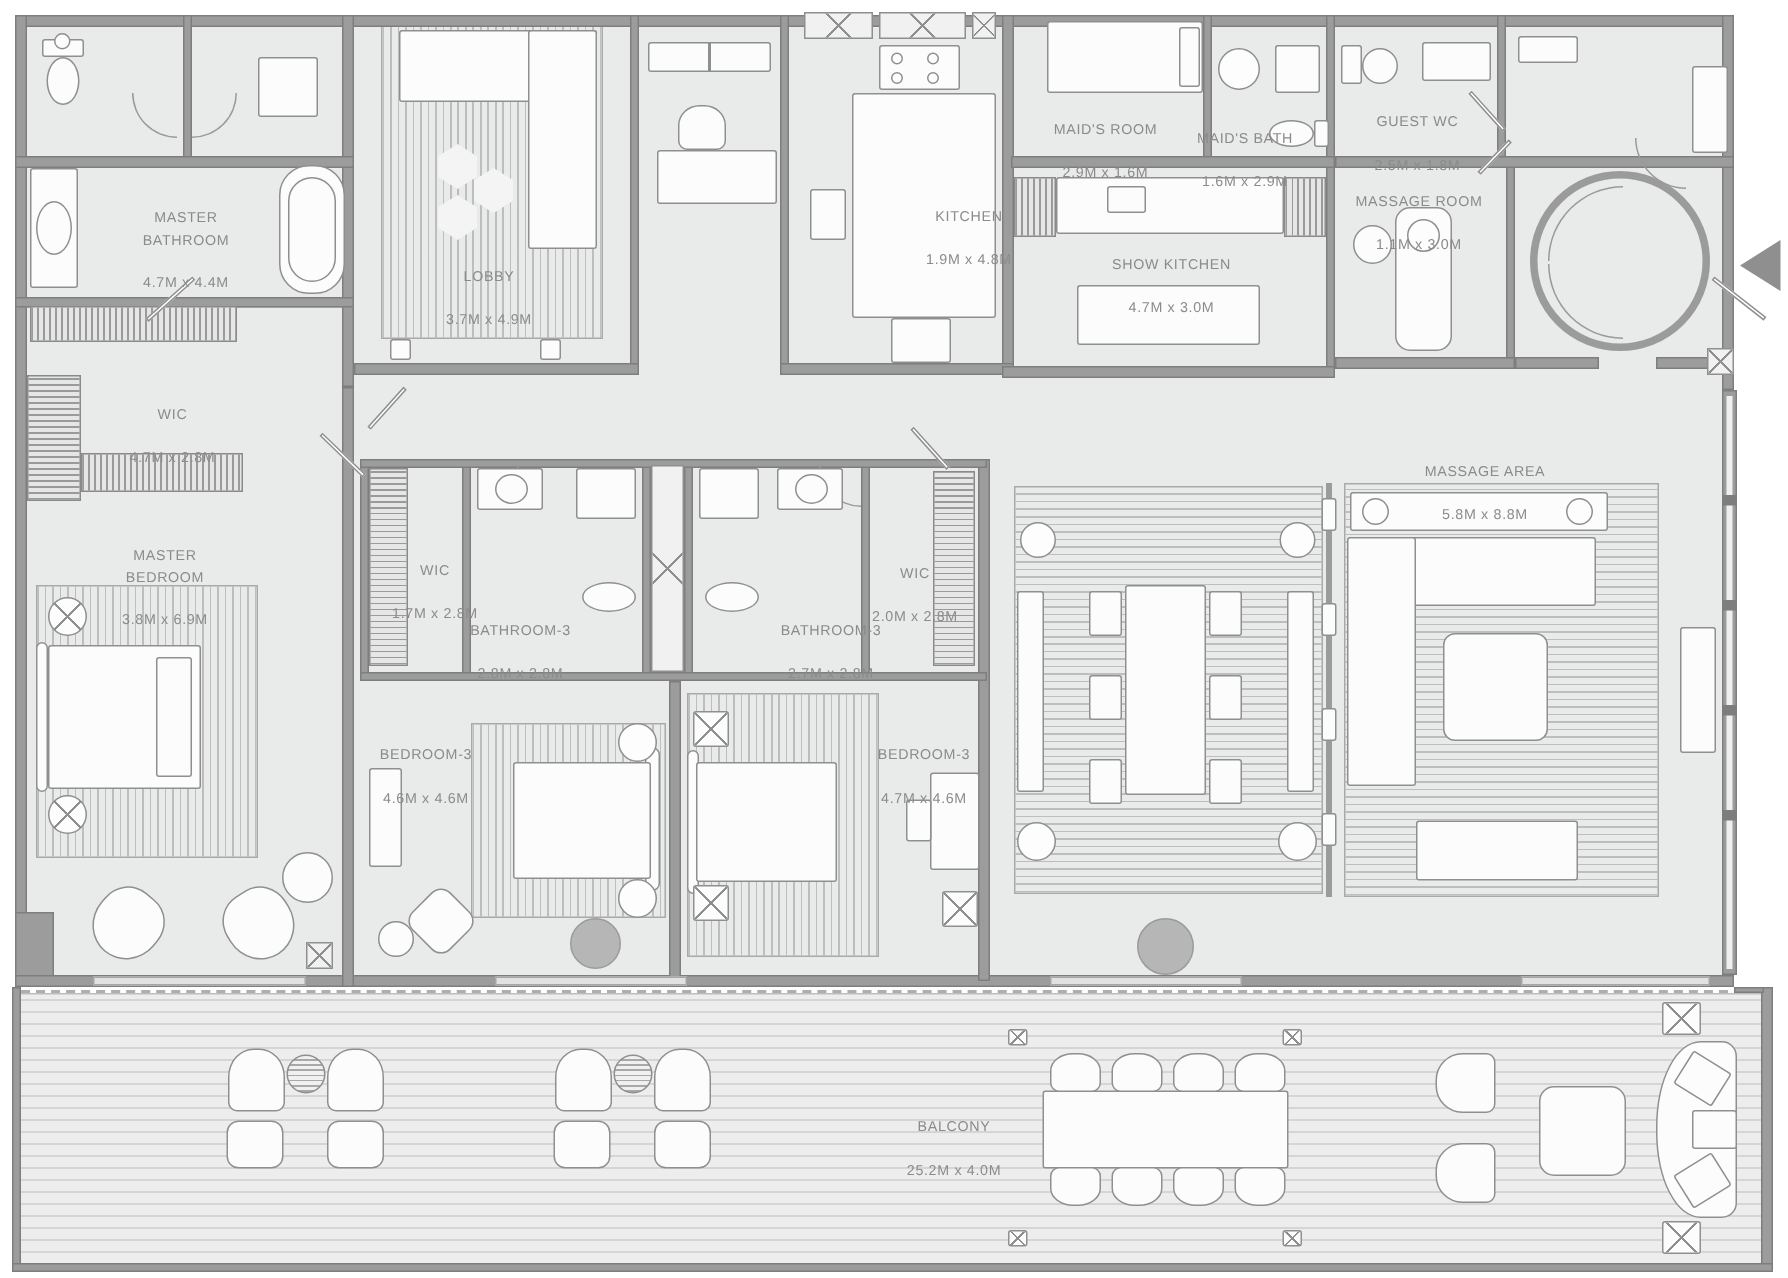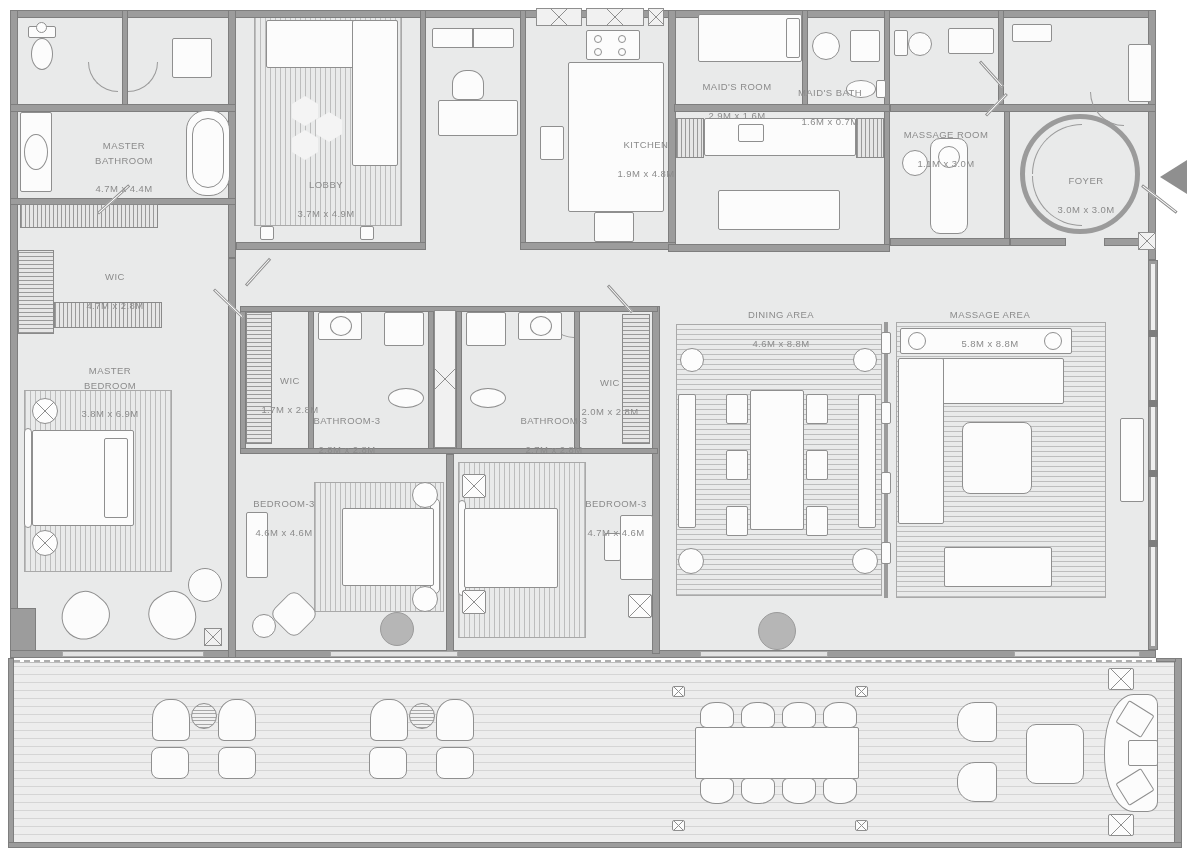--- a/index.html
+++ b/index.html
@@ -306,29 +306,33 @@
   <div class="p lbl" style="left:646px;top:124px">
     <div>KITCHEN</div>
     <div>1.9M x 4.8M</div>
   </div>
   <div class="p lbl" style="left:737px;top:66px">
     <div>MAID'S ROOM</div>
     <div>2.9M x 1.6M</div>
   </div>
   <div class="p lbl" style="left:830px;top:72px">
     <div>MAID'S BATH</div>
-    <div>1.6M x 0.7M</div>
+    <div>1.6M x 2.9M</div>
+  </div>
+  <div class="p lbl" style="left:945px;top:61px">
+    <div>GUEST WC</div>
+    <div>2.5M x 1.8M</div>
+  </div>
+  <div class="p lbl" style="left:781px;top:156px">
+    <div>SHOW KITCHEN</div>
+    <div>4.7M x 3.0M</div>
   </div>
   <div class="p lbl" style="left:946px;top:114px">
     <div>MASSAGE ROOM</div>
     <div>1.1M x 3.0M</div>
-  </div>
-  <div class="p lbl" style="left:1086px;top:160px">
-    <div>FOYER</div>
-    <div>3.0M x 3.0M</div>
   </div>
   <div class="p lbl" style="left:115px;top:256px">
     <div>WIC</div>
     <div>4.7M x 2.8M</div>
   </div>
   <div class="p lbl" style="left:110px;top:350px">
     <div>MASTER
 BEDROOM</div>
     <div>3.8M x 6.9M</div>
   </div>
@@ -349,22 +353,22 @@
     <div>2.0M x 2.8M</div>
   </div>
   <div class="p lbl" style="left:284px;top:483px">
     <div>BEDROOM-3</div>
     <div>4.6M x 4.6M</div>
   </div>
   <div class="p lbl" style="left:616px;top:483px">
     <div>BEDROOM-3</div>
     <div>4.7M x 4.6M</div>
   </div>
-  <div class="p lbl" style="left:781px;top:294px">
-    <div>DINING AREA</div>
-    <div>4.6M x 8.8M</div>
-  </div>
   <div class="p lbl" style="left:990px;top:294px">
     <div>MASSAGE AREA</div>
     <div>5.8M x 8.8M</div>
   </div>
+  <div class="p lbl" style="left:636px;top:731px">
+    <div>BALCONY</div>
+    <div>25.2M x 4.0M</div>
+  </div>
 
 </div>
 
 </body></html>

